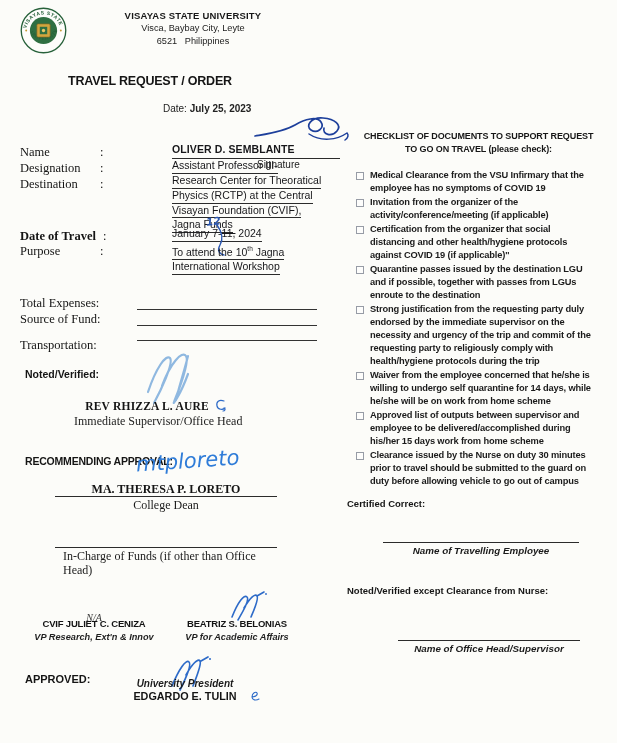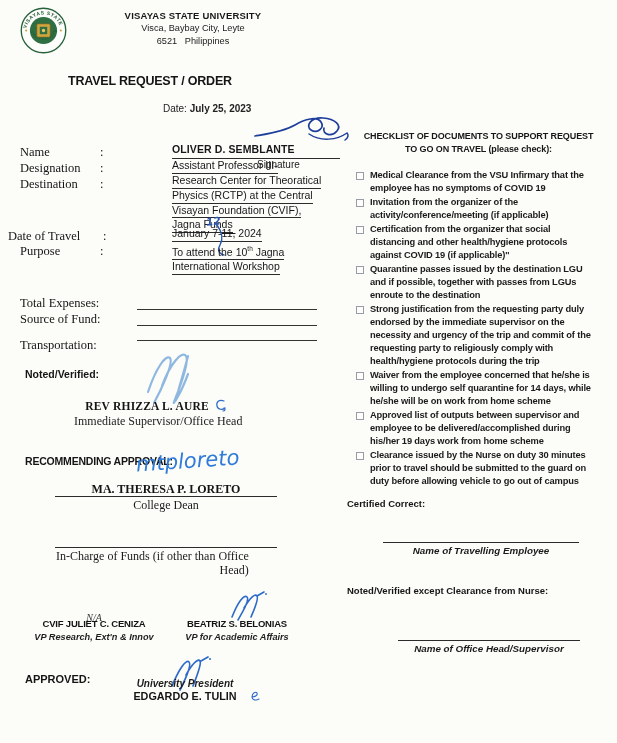--- a/index.html
+++ b/index.html
@@ -106,21 +106,21 @@
 
   <div class="abs lab" style="left:20px;top:177px;">Destination</div>
   <div class="abs colch" style="left:100px;top:177px;">:</div>
   <div class="abs val" style="left:140px;top:174px;">
     <span class="ulw">Research Center for Theoratical</span>
     <span class="ulw">Physics (RCTP) at the Central</span>
     <span class="ulw">Visayan Foundation (CVIF),</span>
     <span class="ulw">Jagna Funds</span>
   </div>
 
-  <div class="abs lab" style="left:8px;top:229px;">Date of Travel</div>
+  <div class="abs lab" style="left:20px;top:229px;font-weight:bold;">Date of Travel</div>
   <div class="abs colch" style="left:103px;top:229px;">:</div>
   <div class="abs val" style="left:140px;top:227px;">
     <span class="ulw"><span>January 7-</span><span class="struck">11,</span><span> 2024</span></span>
   </div>
 
   <div class="abs hand12" style="left:206px;top:216px;">12</div>
   <svg class="abs sig" style="left:208px;top:224px;" width="18" height="34" viewBox="0 0 18 34">
     <path d="M9 1 C14 8, 16 14, 12 21 C9 26, 11 30, 16 31" fill="none" stroke="#2b57b0" stroke-width="1.4" stroke-linecap="round"></path>
   </svg>
 
@@ -148,21 +148,21 @@
   </svg>
   <div class="abs serif-title" style="left:74px;top:415px;">Immediate Supervisor/Office Head</div>
 
   <div class="abs h-bold" style="left:25px;top:455px;letter-spacing:-.2px;">RECOMMENDING APPROVAL:</div>
   <div class="abs hand" style="left:136px;top:449px;font-size:21px;transform:rotate(-4deg);">mtploreto</div>
   <div class="abs dean-name ctr" style="left:55px;top:482px;width:222px;">MA. THERESA P. LORETO</div>
   <div class="abs ul" style="left:55px;top:486px;width:222px;height:10px;"></div>
   <div class="abs serif-title ctr" style="left:55px;top:499px;width:222px;">College Dean</div>
 
   <div class="abs ul" style="left:55px;top:536px;width:222px;height:11px;"></div>
-  <div class="abs serif-title" style="left:56px;top:550px;text-align:right;">
+  <div class="abs serif-title" style="left:63px;top:550px;">
     <div>In-Charge of Funds (if other than Office</div>
     <div>Head)</div>
   </div>
 
   <div class="abs na ctr" style="left:23px;top:612px;width:142px;">N/A</div>
   <div class="abs vp-name ctr" style="left:23px;top:618px;width:142px;">CVIF JULIET C. CENIZA</div>
   <div class="abs vp-title ctr" style="left:23px;top:632px;width:142px;">VP Research, Ext'n &amp; Innov</div>
 
   <svg class="abs sig" style="left:224px;top:592px;" width="46" height="30" viewBox="0 0 46 30">
     <path d="M8 25 C14 10, 20 2, 23 5 C26 8, 18 21, 14 28 M20 16 C26 6, 31 1, 33 4 C35 7, 30 18, 27 25 M33 4 L40 0" fill="none" stroke="#2e6bc8" stroke-width="1.6" stroke-linecap="round"></path>
@@ -221,21 +221,21 @@
     <div class="ck-item">
       <span class="ck-box"></span>
       <span class="ck-text">Waiver from the employee concerned that he/she is
 willing to undergo self quarantine for 14 days, while
 he/she will be on work from home scheme</span>
     </div>
     <div class="ck-item">
       <span class="ck-box"></span>
       <span class="ck-text">Approved list of outputs between supervisor and
 employee to be delivered/accomplished during
-his/her 19 days work from home scheme</span>
+his/her 15 days work from home scheme</span>
     </div>
     <div class="ck-item">
       <span class="ck-box"></span>
       <span class="ck-text">Clearance issued by the Nurse on duty 30 minutes
 prior to travel should be submitted to the guard on
 duty before allowing vehicle to go out of campus</span>
     </div>
   </div>
 
   <div class="abs cert-lab" style="left:347px;top:498px;">Certified Correct:</div>

